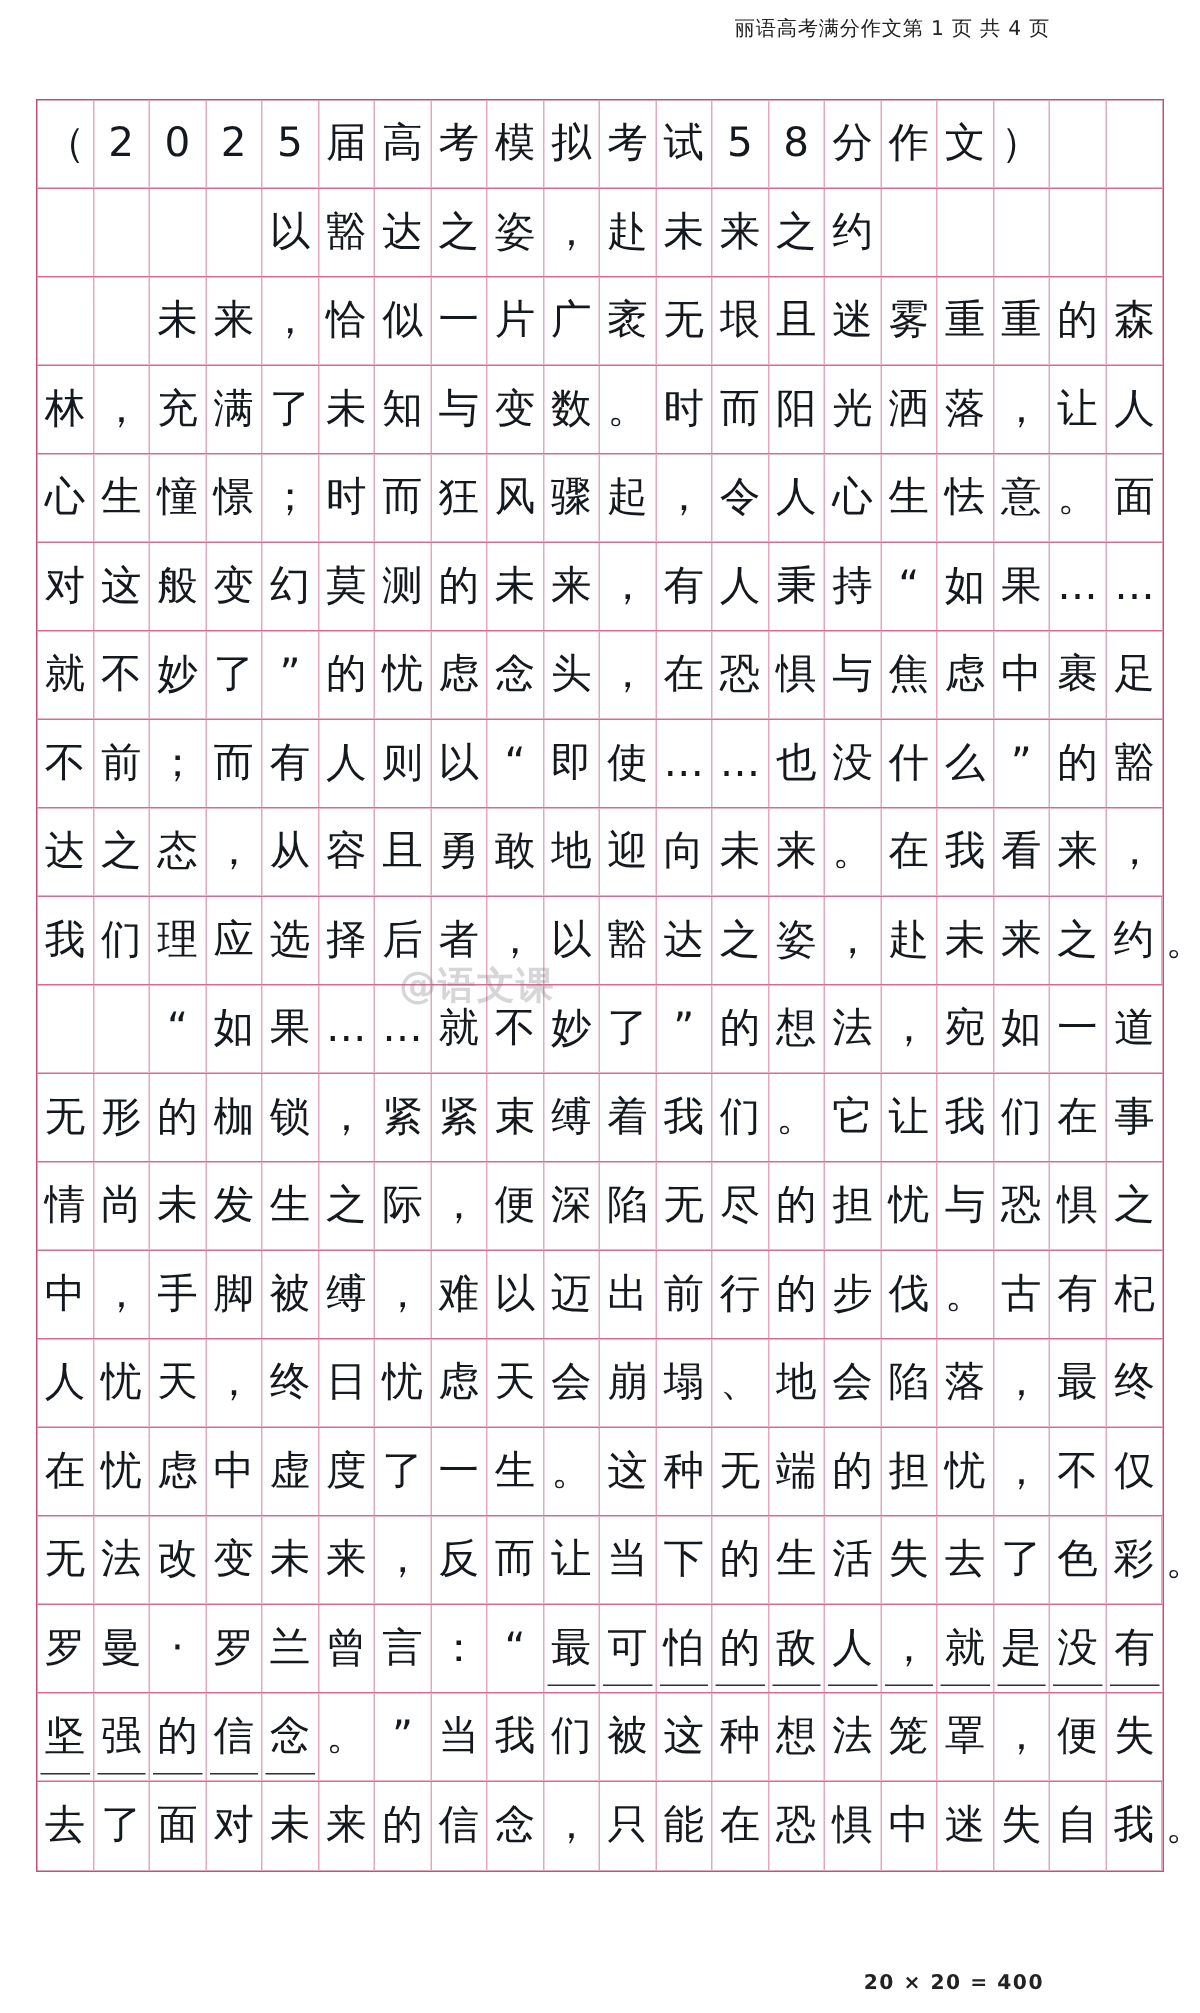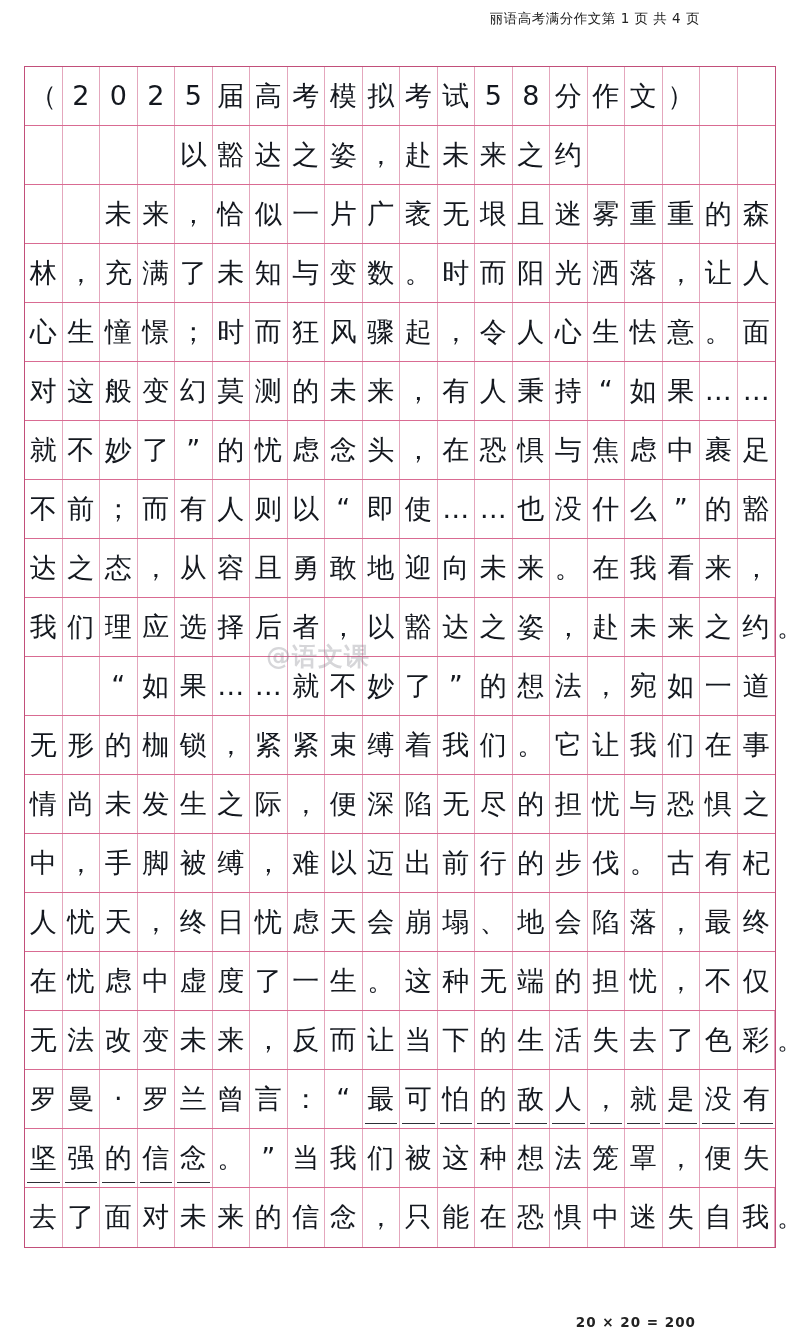--- a/index.html
+++ b/index.html
@@ -1357,15 +1357,15 @@
           <div class="cell">
             <span class="ch">我</span>
           </div>
           <div class="hang">。</div>
         </div>
       </div>
   </div>
 
   <div class="watermark">@语文课</div>
 
-  <div class="footer">20 × 20 = 200</div>
+  <div class="footer">20 × 20 = 400</div>
 
 </div>
 
 </body></html>

